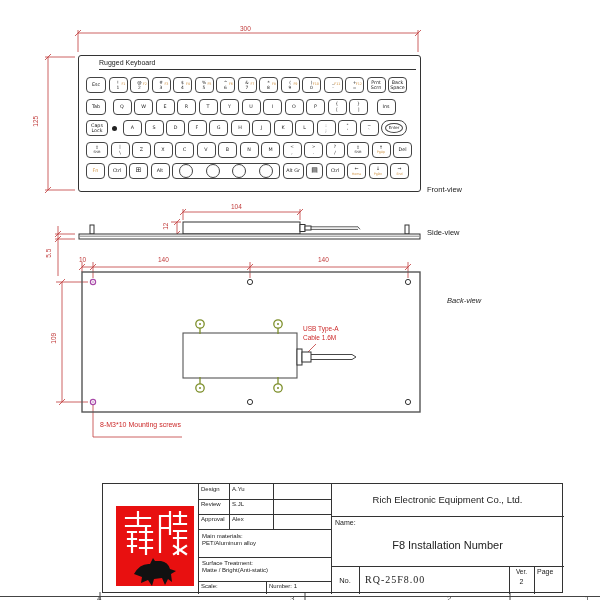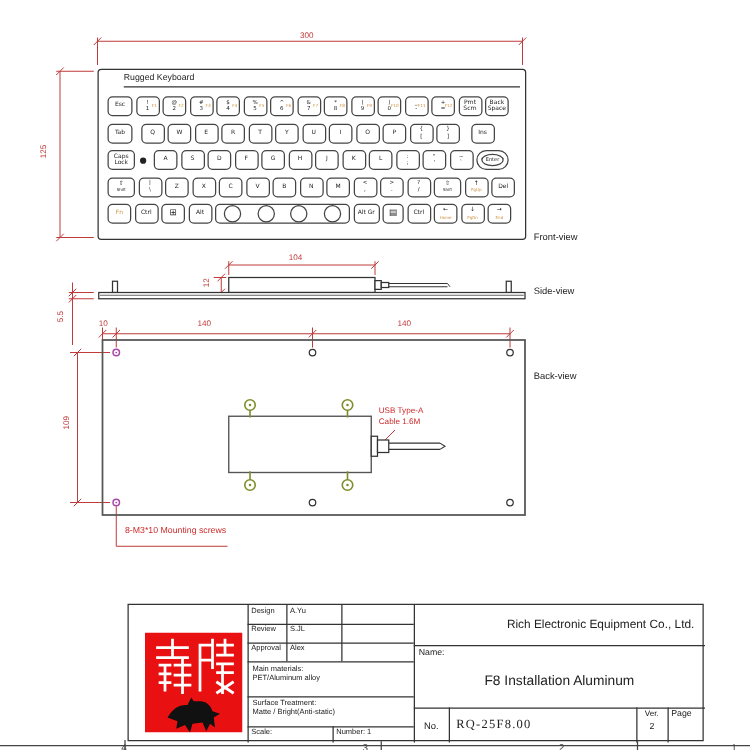--- a/index.html
+++ b/index.html
@@ -437,21 +437,21 @@
   <div class="dim rot" style="left:49px;top:335px;">109</div>
 
   <div class="redtxt" style="left:303px;top:325px;">
     <div>USB Type-A</div>
     <div>Cable 1.6M</div>
   </div>
   <div class="redtxt" style="left:100px;top:420px;font-size:7px;">8-M3*10  Mounting screws</div>
 
   <div class="viewlab" style="left:427px;top:185px;">Front-view</div>
   <div class="viewlab" style="left:427px;top:228px;text-align:right;">Side-view</div>
-  <div class="viewlab" style="left:427px;top:296px;">Back-view</div>
+  <div class="viewlab" style="left:447px;top:296px;font-style:italic;">Back-view</div>
 
   <div id="tblock">
 
     <div class="lv" style="left:95px;top:0;height:110px;"></div>
     <div class="lv" style="left:228px;top:0;height:110px;"></div>
     <div class="lv" style="left:126px;top:0;height:45px;"></div>
     <div class="lv" style="left:170px;top:0;height:45px;"></div>
     <div class="lv" style="left:163px;top:97px;height:13px;"></div>
     <div class="lv" style="left:256px;top:82px;height:28px;"></div>
     <div class="lv" style="left:406px;top:82px;height:28px;"></div>
@@ -483,23 +483,23 @@
       <div>Main materials:</div>
       <div>PET/Aluminum alloy</div>
     </div>
     <div class="cell" style="left:95px;top:73px;width:133px;height:24px;padding:3px 0 0 4px;box-sizing:border-box;">
       <div>Surface Treatment:</div>
       <div>Matte / Bright(Anti-static)</div>
     </div>
     <div class="cell pad" style="left:95px;top:97px;width:68px;height:13px;">Scale:</div>
     <div class="cell pad" style="left:163px;top:97px;width:65px;height:13px;">Number: 1</div>
 
-    <div class="cell" id="company" style="left:228px;top:0;width:233px;height:32px;padding-left:33px;">Rich Electronic Equipment Co., Ltd.</div>
+    <div class="cell" id="company" style="left:228px;top:0;width:233px;height:32px;">Rich Electronic Equipment Co., Ltd.</div>
     <div class="cell" style="left:232px;top:35px;width:60px;height:10px;font-size:7px;">Name:</div>
-    <div class="cell" id="dwgname" style="left:228px;top:44px;width:233px;height:36px;">F8 Installation Aluminum</div>
+    <div class="cell" id="dwgname" style="left:228px;top:44px;width:233px;height:36px;">F8 Installation Number</div>
     <div class="cell" id="no-lab" style="left:228px;top:82px;width:28px;height:28px;">No.</div>
     <div class="cell" id="no-val" style="left:262px;top:82px;width:140px;height:28px;">RQ-25F8.00</div>
     <div class="cell" style="left:406px;top:82px;width:25px;height:28px;text-align:center;font-size:6.5px;padding-top:2px;box-sizing:border-box;">
       <div>Ver.</div>
       <div style="font-size:7px;margin-top:2px;">2</div>
     </div>
     <div class="cell" style="left:431px;top:82px;width:30px;height:28px;font-size:7px;padding:2px 0 0 3px;box-sizing:border-box;">Page</div>
   </div>
 
   <div class="zone" style="left:97px;top:594px;">4</div>

